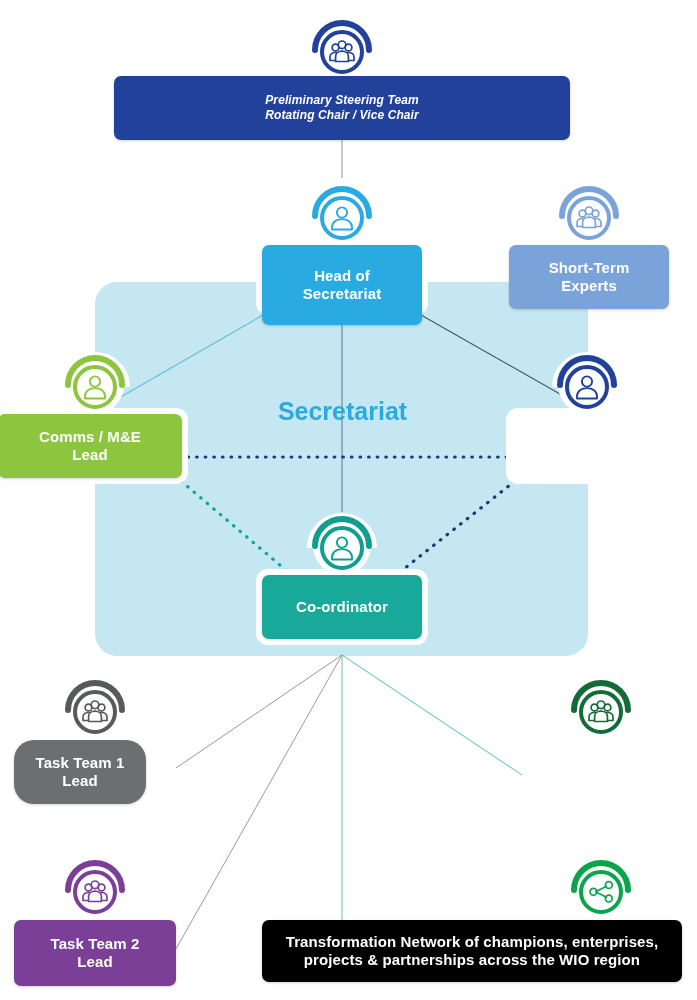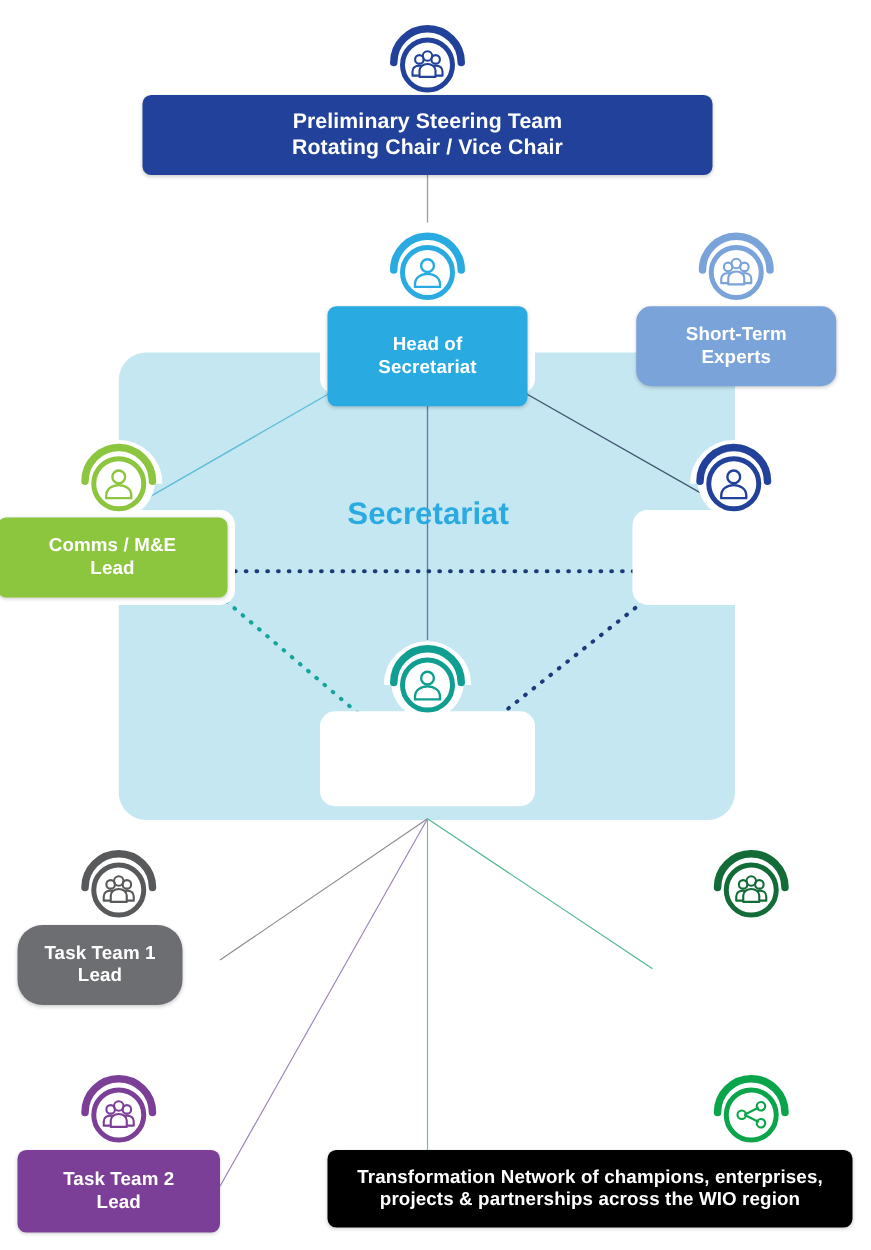--- a/index.html
+++ b/index.html
@@ -112,21 +112,21 @@
       <g fill="none" stroke="#21419a" stroke-width="1.7" stroke-linejoin="round" stroke-linecap="round">
         <circle cx="30.5" cy="37.5" r="3.4"></circle>
         <path d="M25 50.5v-3.4c0-2.8 2.4-4.6 5.5-4.6s5.5 1.8 5.5 4.6v3.4z"></path>
         <circle cx="43.5" cy="37.5" r="3.4"></circle>
         <path d="M38 50.5v-3.4c0-2.8 2.4-4.6 5.5-4.6s5.5 1.8 5.5 4.6v3.4z"></path>
         <circle cx="37" cy="34.8" r="3.8"></circle>
         <path d="M30.6 51.5v-5.1c0-3.1 2.8-5.2 6.4-5.2s6.4 2.1 6.4 5.2v5.1z" fill="#ffffff"></path>
       </g>
     </svg>
   </div>
-  <div class="node" style="left:114px; top:76px; width:456px; height:64px; background:#21419a; font-size:17px;">
+  <div class="node" style="left:114px; top:76px; width:456px; height:64px; background:#21419a; font-size:12px;font-style:italic;">
     <span class="lbl">Preliminary Steering Team
 Rotating Chair / Vice Chair</span>
   </div>
 
   <div class="halo" style="left:256px; top:239px; width:172px; height:76px;"></div>
   <div class="badge" style="left:305px; top:176px;">
     <svg viewBox="0 0 74 74">
       <circle cx="37" cy="40" r="29" fill="#ffffff"></circle>
       <path d="M8 42a29 29 0 0 1 58 0" fill="none" stroke="#ffffff" stroke-width="12"></path>
       <path d="M10 40a27 27 0 0 1 54 0" fill="none" stroke="#29abe2" stroke-width="6" stroke-linecap="round"></path>
@@ -149,21 +149,21 @@
       <g fill="none" stroke="#7aa3da" stroke-width="1.7" stroke-linejoin="round" stroke-linecap="round">
         <circle cx="30.5" cy="37.5" r="3.4"></circle>
         <path d="M25 50.5v-3.4c0-2.8 2.4-4.6 5.5-4.6s5.5 1.8 5.5 4.6v3.4z"></path>
         <circle cx="43.5" cy="37.5" r="3.4"></circle>
         <path d="M38 50.5v-3.4c0-2.8 2.4-4.6 5.5-4.6s5.5 1.8 5.5 4.6v3.4z"></path>
         <circle cx="37" cy="34.8" r="3.8"></circle>
         <path d="M30.6 51.5v-5.1c0-3.1 2.8-5.2 6.4-5.2s6.4 2.1 6.4 5.2v5.1z" fill="#ffffff"></path>
       </g>
     </svg>
   </div>
-  <div class="node" style="left:509px; top:245px; width:160px; height:64px; background:#7aa3da; font-size:15px;border-radius:12px;">
+  <div class="node" style="left:509px; top:245px; width:160px; height:64px; background:#7aa3da; font-size:15px;">
     <span class="lbl">Short-Term
 Experts</span>
   </div>
 
   <div class="halo" style="left:-8px; top:408px; width:196px; height:76px;"></div>
   <div class="badge" style="left:58px; top:345px;">
     <svg viewBox="0 0 74 74">
       <circle cx="37" cy="40" r="29" fill="#ffffff"></circle>
       <path d="M8 42a29 29 0 0 1 58 0" fill="none" stroke="#ffffff" stroke-width="12"></path>
       <path d="M10 40a27 27 0 0 1 54 0" fill="none" stroke="#8cc63e" stroke-width="6" stroke-linecap="round"></path>
@@ -192,20 +192,23 @@
   <div class="halo" style="left:256px; top:569px; width:172px; height:76px;"></div>
   <div class="badge" style="left:305px; top:506px;">
     <svg viewBox="0 0 74 74">
       <circle cx="37" cy="40" r="29" fill="#ffffff"></circle>
       <path d="M8 42a29 29 0 0 1 58 0" fill="none" stroke="#ffffff" stroke-width="12"></path>
       <path d="M10 40a27 27 0 0 1 54 0" fill="none" stroke="#0f9e90" stroke-width="6" stroke-linecap="round"></path>
       <circle cx="37" cy="42" r="20" fill="#ffffff" stroke="#0f9e90" stroke-width="4"></circle>
       <circle cx="37" cy="36.5" r="5.1" fill="none" stroke="#0f9e90" stroke-width="1.9"></circle>
       <path d="M27 53.5v-2.2c0-5 4.5-8.2 10-8.2s10 3.2 10 8.2v2.2z" fill="none" stroke="#0f9e90" stroke-width="1.9" stroke-linejoin="round"></path>
     </svg>
+  </div>
+  <div class="node" style="left:262px; top:575px; width:160px; height:64px; background:#18a99a; font-size:15px;">
+    <span class="lbl">Co-ordinator</span>
   </div>
 
   <div class="badge" style="left:58px; top:670px;">
     <svg viewBox="0 0 74 74">
       <circle cx="37" cy="40" r="29" fill="#ffffff"></circle>
       <path d="M8 42a29 29 0 0 1 58 0" fill="none" stroke="#ffffff" stroke-width="12"></path>
       <path d="M10 40a27 27 0 0 1 54 0" fill="none" stroke="#58595b" stroke-width="6" stroke-linecap="round"></path>
       <circle cx="37" cy="42" r="20" fill="#ffffff" stroke="#58595b" stroke-width="4"></circle>
       <g fill="none" stroke="#58595b" stroke-width="1.7" stroke-linejoin="round" stroke-linecap="round">
         <circle cx="30.5" cy="37.5" r="3.4"></circle>

